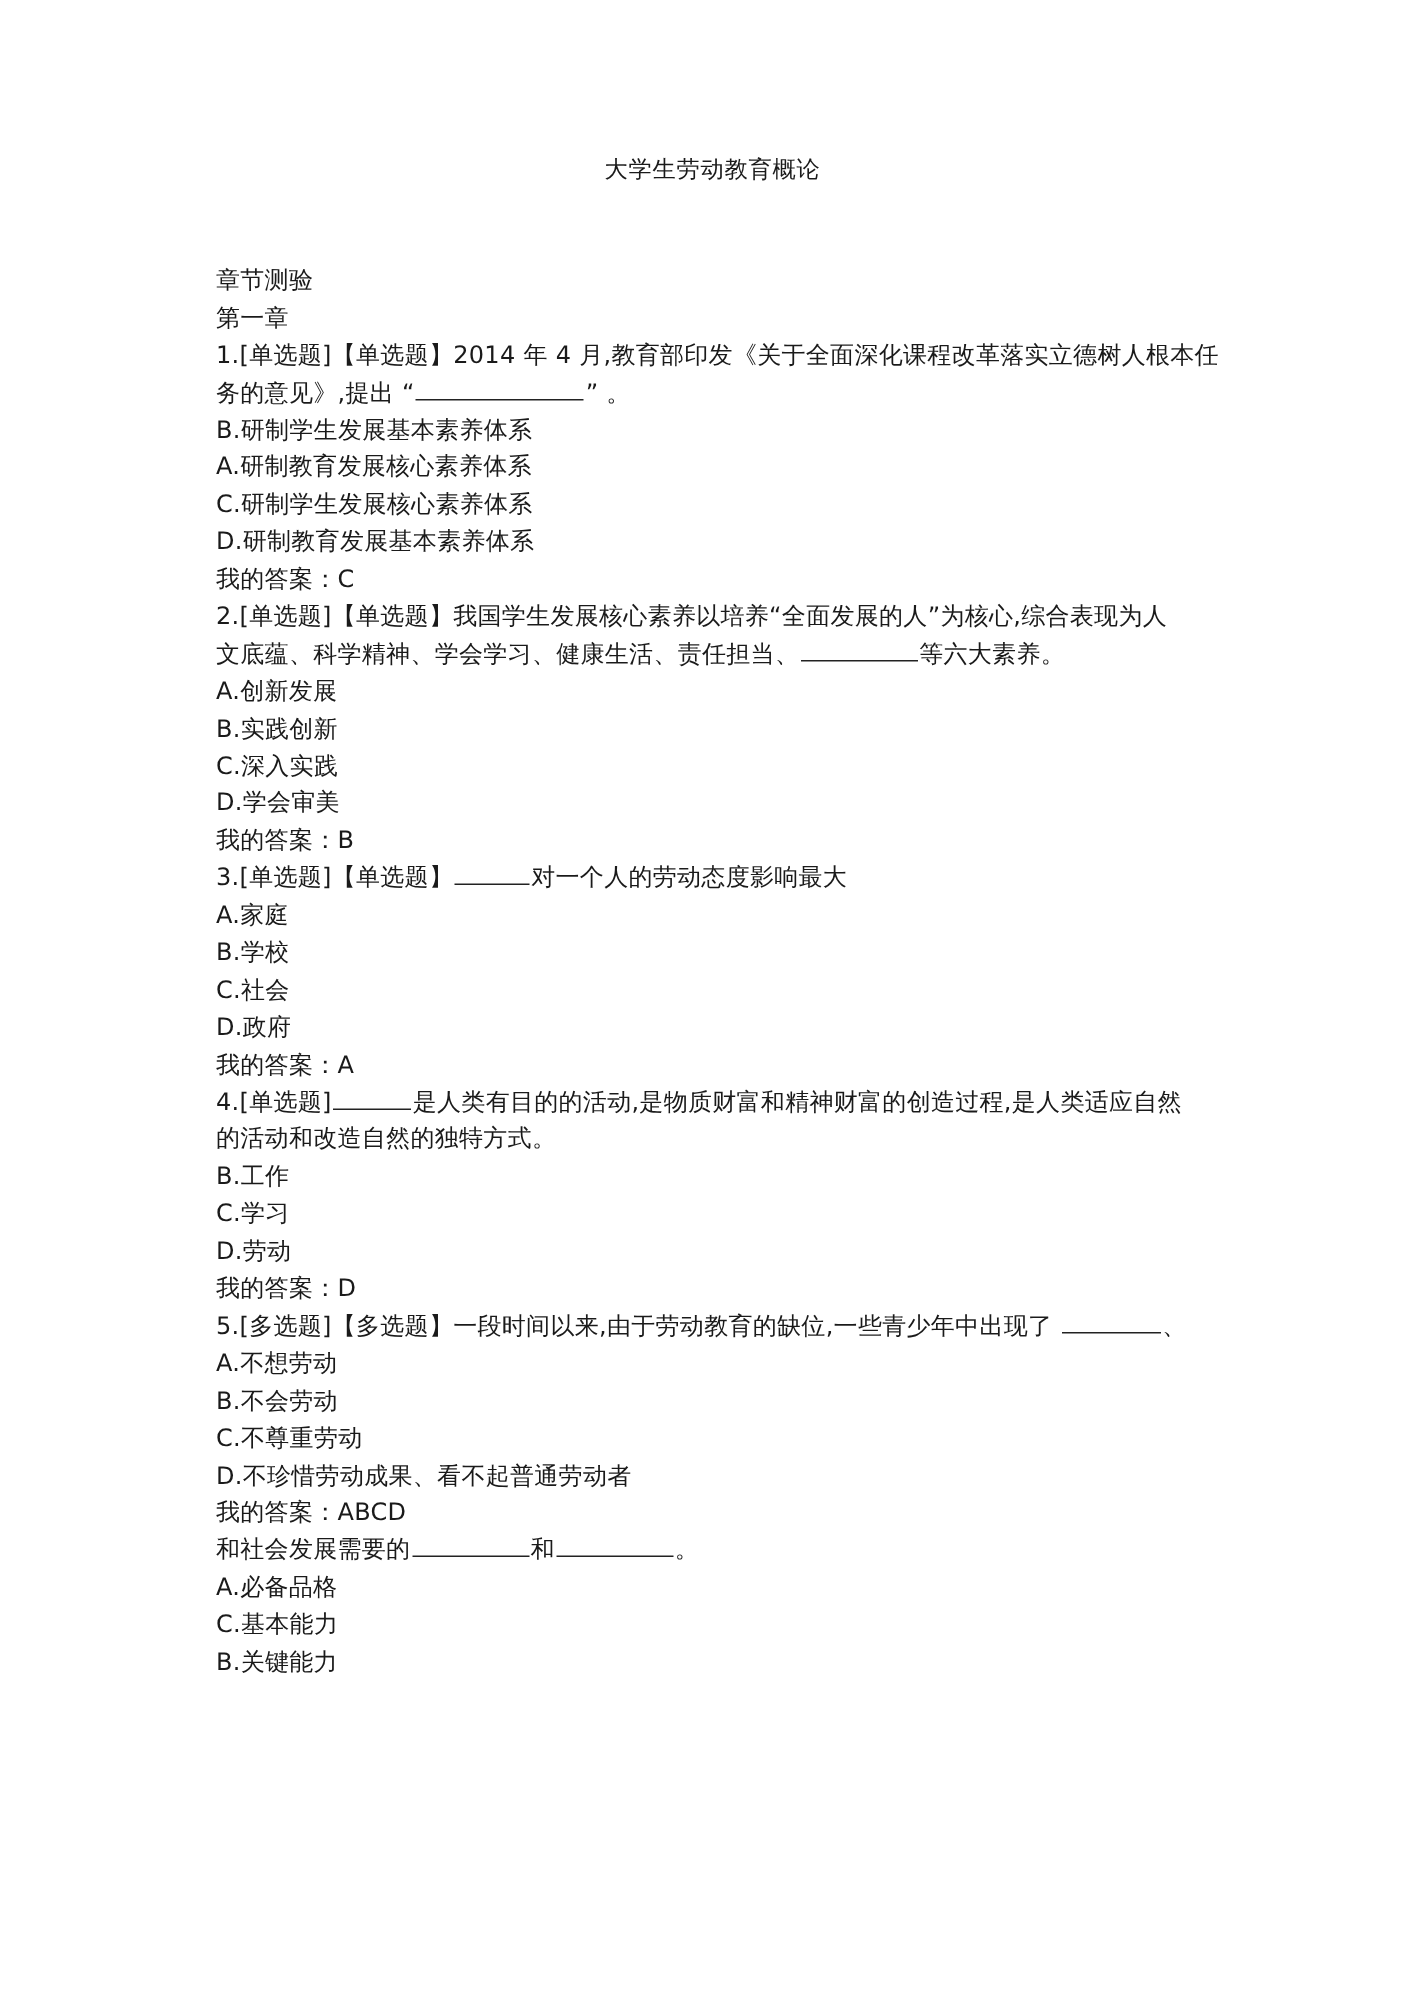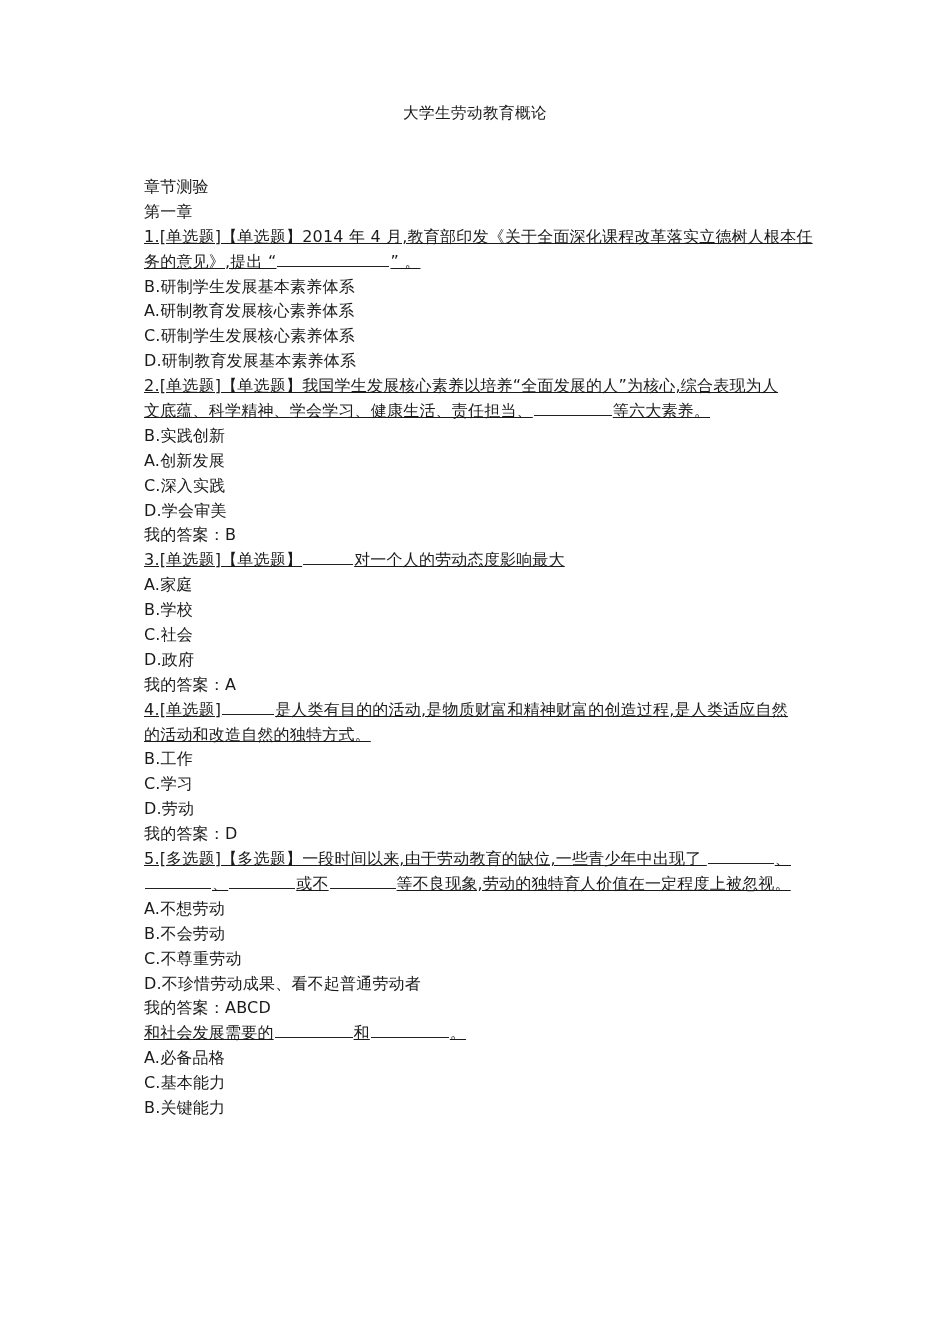--- a/index.html
+++ b/index.html
@@ -4,44 +4,45 @@
 <style>
   html, body { margin: 0; padding: 0; background: #ffffff; }
   body { width: 950px; height: 1344px; position: relative; overflow: hidden;
          font-family: "DejaVu Sans", "Liberation Sans", sans-serif; color: #1a1a1a; }
   .page { position: absolute; left: 0; top: 0; width: 950px; height: 1344px; background: #fff; padding-left: 32px; }
   .doc-title { position: absolute; top: 101px; left: 0; width: 950px; text-align: center;
                font-size: 15.5px; line-height: 24px; letter-spacing: 0.5px; }
   .body { position: absolute; left: 144px; top: 175px; width: 670px; }
   .line { font-size: 16px; line-height: 24.9px; height: 24.9px; white-space: nowrap; letter-spacing: 0.2px; }
   .blank { display: inline-block; border-bottom: 1px solid #222; height: 15px; vertical-align: baseline; margin: 0 1px; }
-  .q-stem span { vertical-align: baseline; text-decoration: underline; }
+  .q-stem span { vertical-align: baseline; }
 </style>
 </head>
 <body>
 
 <div class="page">
   <div class="doc-title">大学生劳动教育概论</div>
   <div class="body">
     <div class="line">章节测验</div>
     <div class="line">第一章</div>
     <div id="questions">
         <div>
           <div class="line q-stem"><span>1.[单选题]【单选题】2014 年 4 月,教育部印发《关于全面深化课程改革落实立德树人根本任</span></div>
           <div class="line q-stem"><span>务的意见》,提出 “</span><span class="blank" style="width: 112px;"></span><span>” 。</span></div>
           <div class="line">B.研制学生发展基本素养体系</div>
           <div class="line">A.研制教育发展核心素养体系</div>
           <div class="line">C.研制学生发展核心素养体系</div>
           <div class="line">D.研制教育发展基本素养体系</div>
+          <div class="line"><span>我的答案：</span><span>C</span></div>
         </div>
         <div>
           <div class="line q-stem"><span>2.[单选题]【单选题】我国学生发展核心素养以培养“全面发展的人”为核心,综合表现为人</span></div>
           <div class="line q-stem"><span>文底蕴、科学精神、学会学习、健康生活、责任担当、</span><span class="blank" style="width: 78px;"></span><span>等六大素养。</span></div>
+          <div class="line">A.创新发展</div>
           <div class="line">B.实践创新</div>
-          <div class="line">A.创新发展</div>
           <div class="line">C.深入实践</div>
           <div class="line">D.学会审美</div>
           <div class="line"><span>我的答案：</span><span>B</span></div>
         </div>
         <div>
           <div class="line q-stem"><span>3.[单选题]【单选题】</span><span class="blank" style="width: 50px;"></span><span>对一个人的劳动态度影响最大</span></div>
           <div class="line">A.家庭</div>
           <div class="line">B.学校</div>
           <div class="line">C.社会</div>
           <div class="line">D.政府</div>
@@ -50,21 +51,20 @@
         <div>
           <div class="line q-stem"><span>4.[单选题]</span><span class="blank" style="width: 52px;"></span><span>是人类有目的的活动,是物质财富和精神财富的创造过程,是人类适应自然</span></div>
           <div class="line q-stem"><span>的活动和改造自然的独特方式。</span></div>
           <div class="line">B.工作</div>
           <div class="line">C.学习</div>
           <div class="line">D.劳动</div>
           <div class="line"><span>我的答案：</span><span>D</span></div>
         </div>
         <div>
           <div class="line q-stem"><span>5.[多选题]【多选题】一段时间以来,由于劳动教育的缺位,一些青少年中出现了 </span><span class="blank" style="width: 66px;"></span><span>、</span></div>
-          <div class="line q-stem"><span class="blank" style="width: 66px;"></span><span>、</span><span class="blank" style="width: 66px;"></span><span>或不</span><span class="blank" style="width: 66px;"></span><span>等不良现象,劳动的独特育人价值在一定程度上被忽视。</span></div>
           <div class="line">A.不想劳动</div>
           <div class="line">B.不会劳动</div>
           <div class="line">C.不尊重劳动</div>
           <div class="line">D.不珍惜劳动成果、看不起普通劳动者</div>
           <div class="line"><span>我的答案：</span><span>ABCD</span></div>
         </div>
         <div>
           <div class="line q-stem"><span>和社会发展需要的</span><span class="blank" style="width: 78px;"></span><span>和</span><span class="blank" style="width: 78px;"></span><span>。</span></div>
           <div class="line">A.必备品格</div>
           <div class="line">C.基本能力</div>

